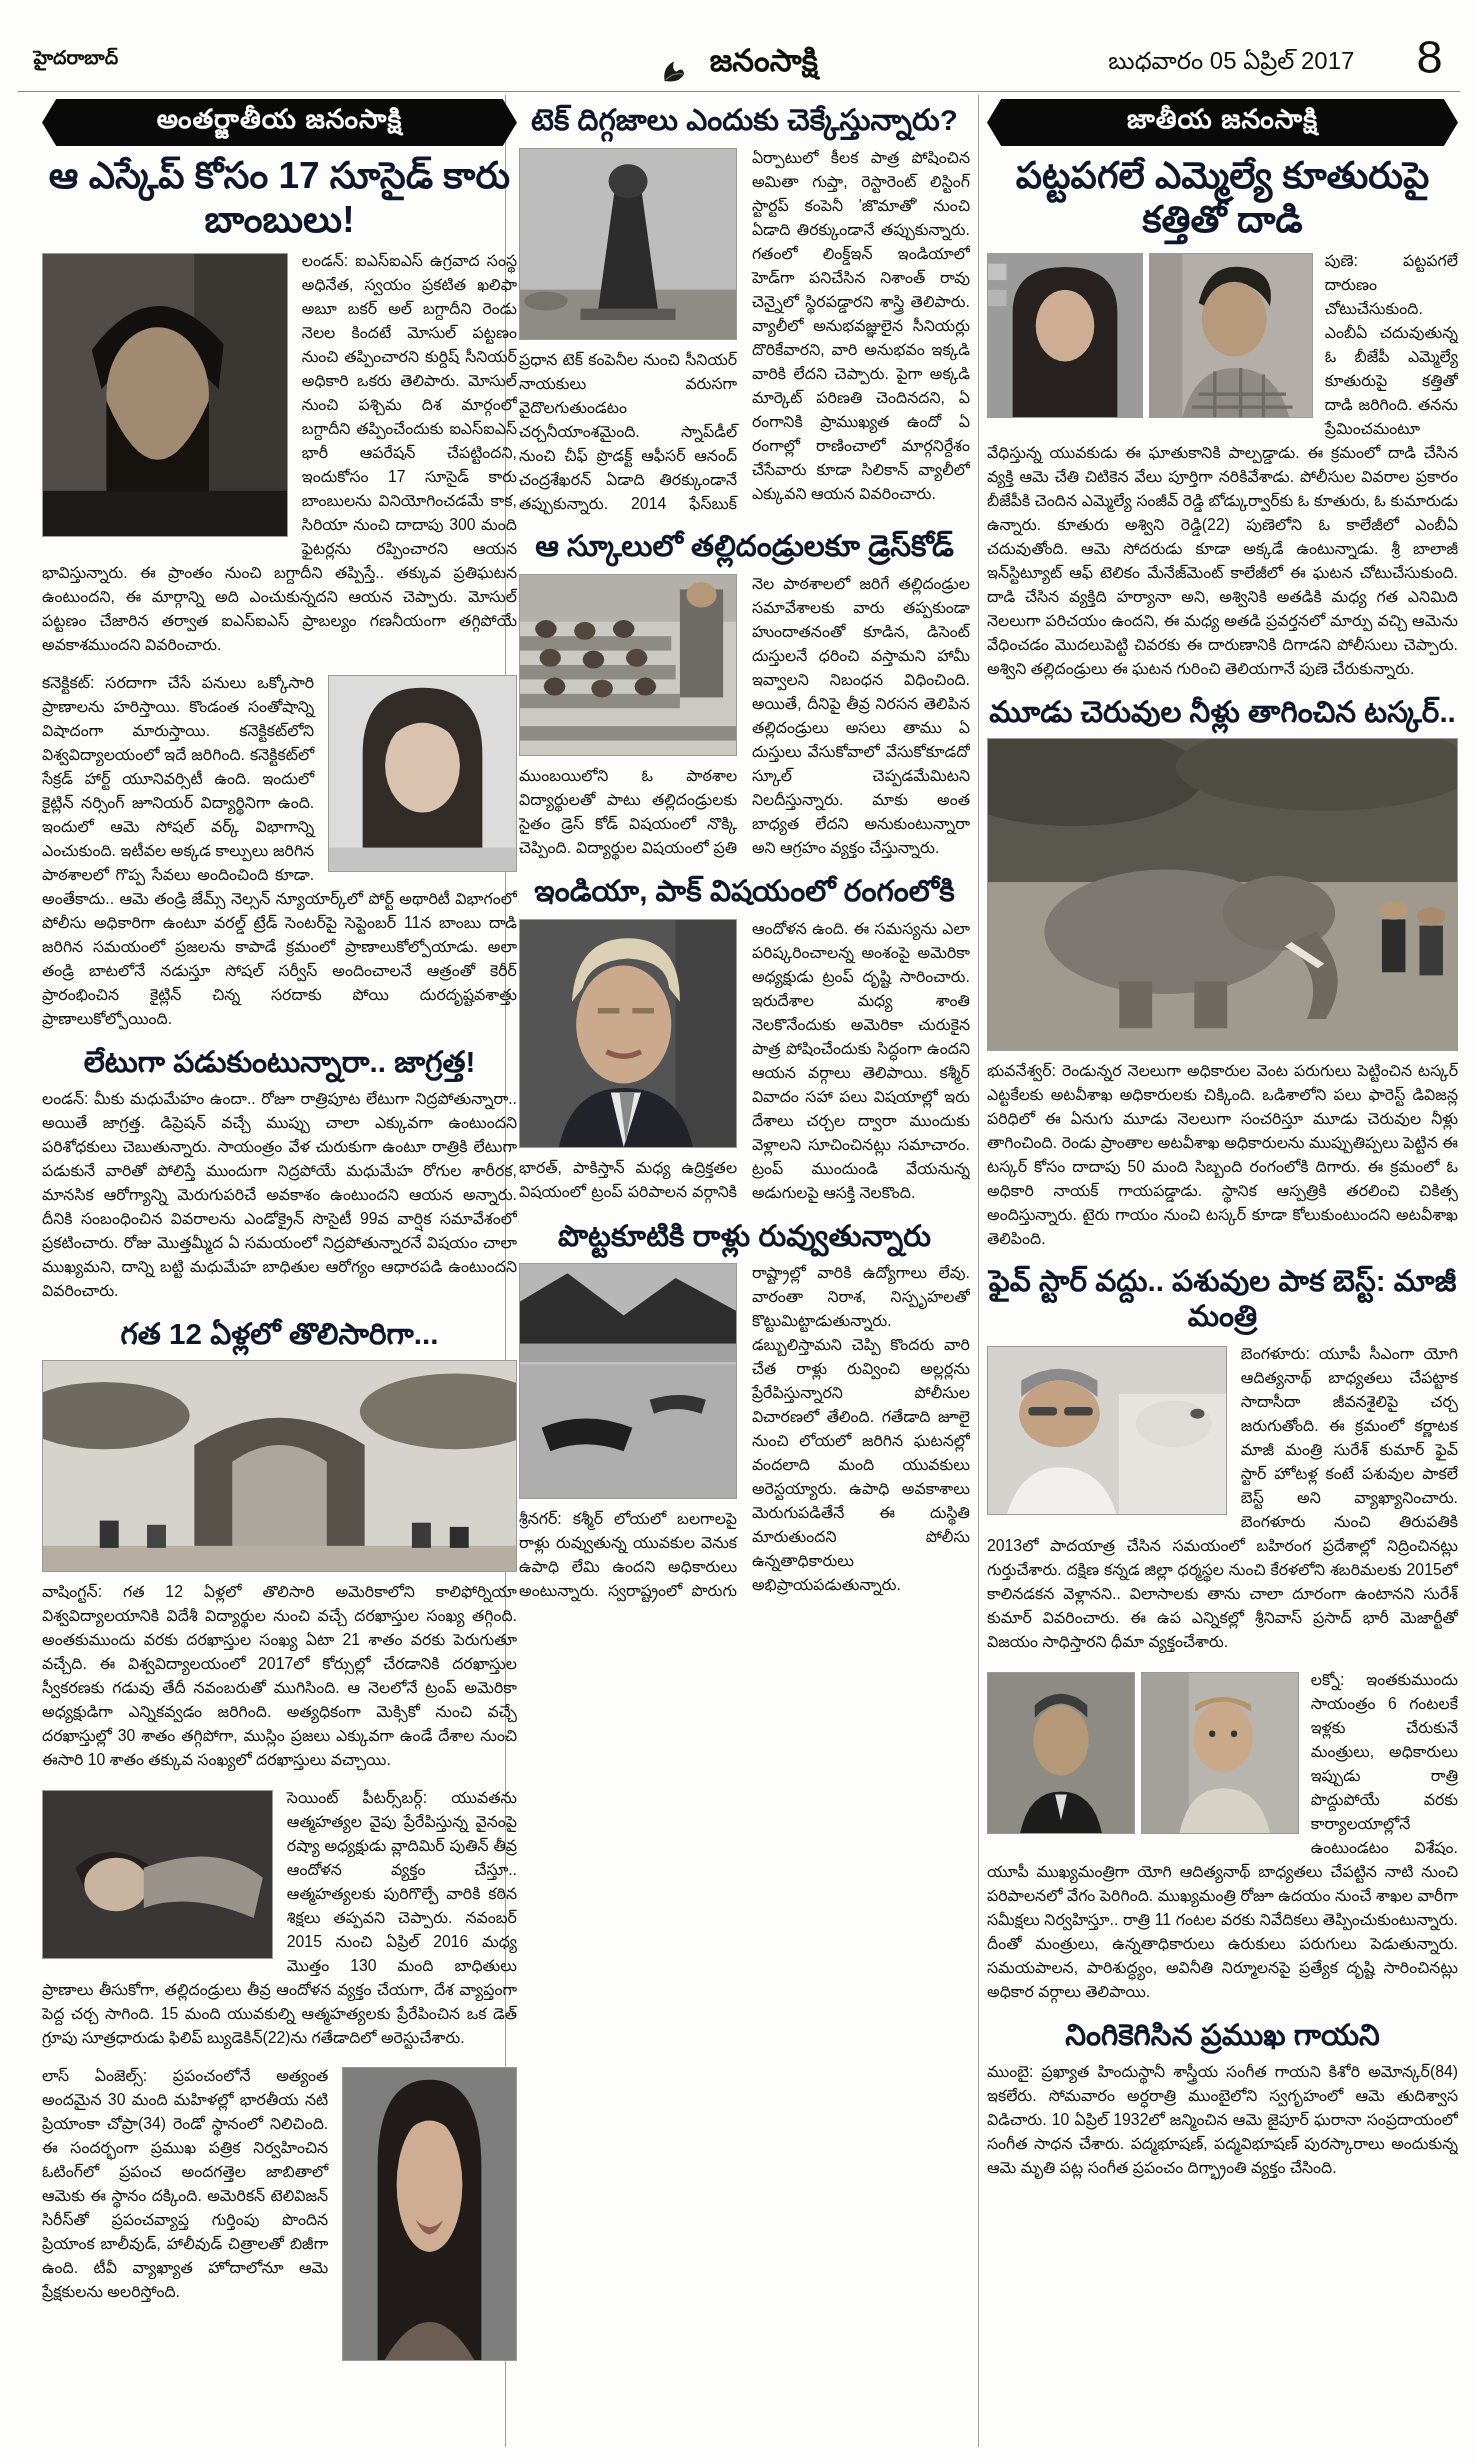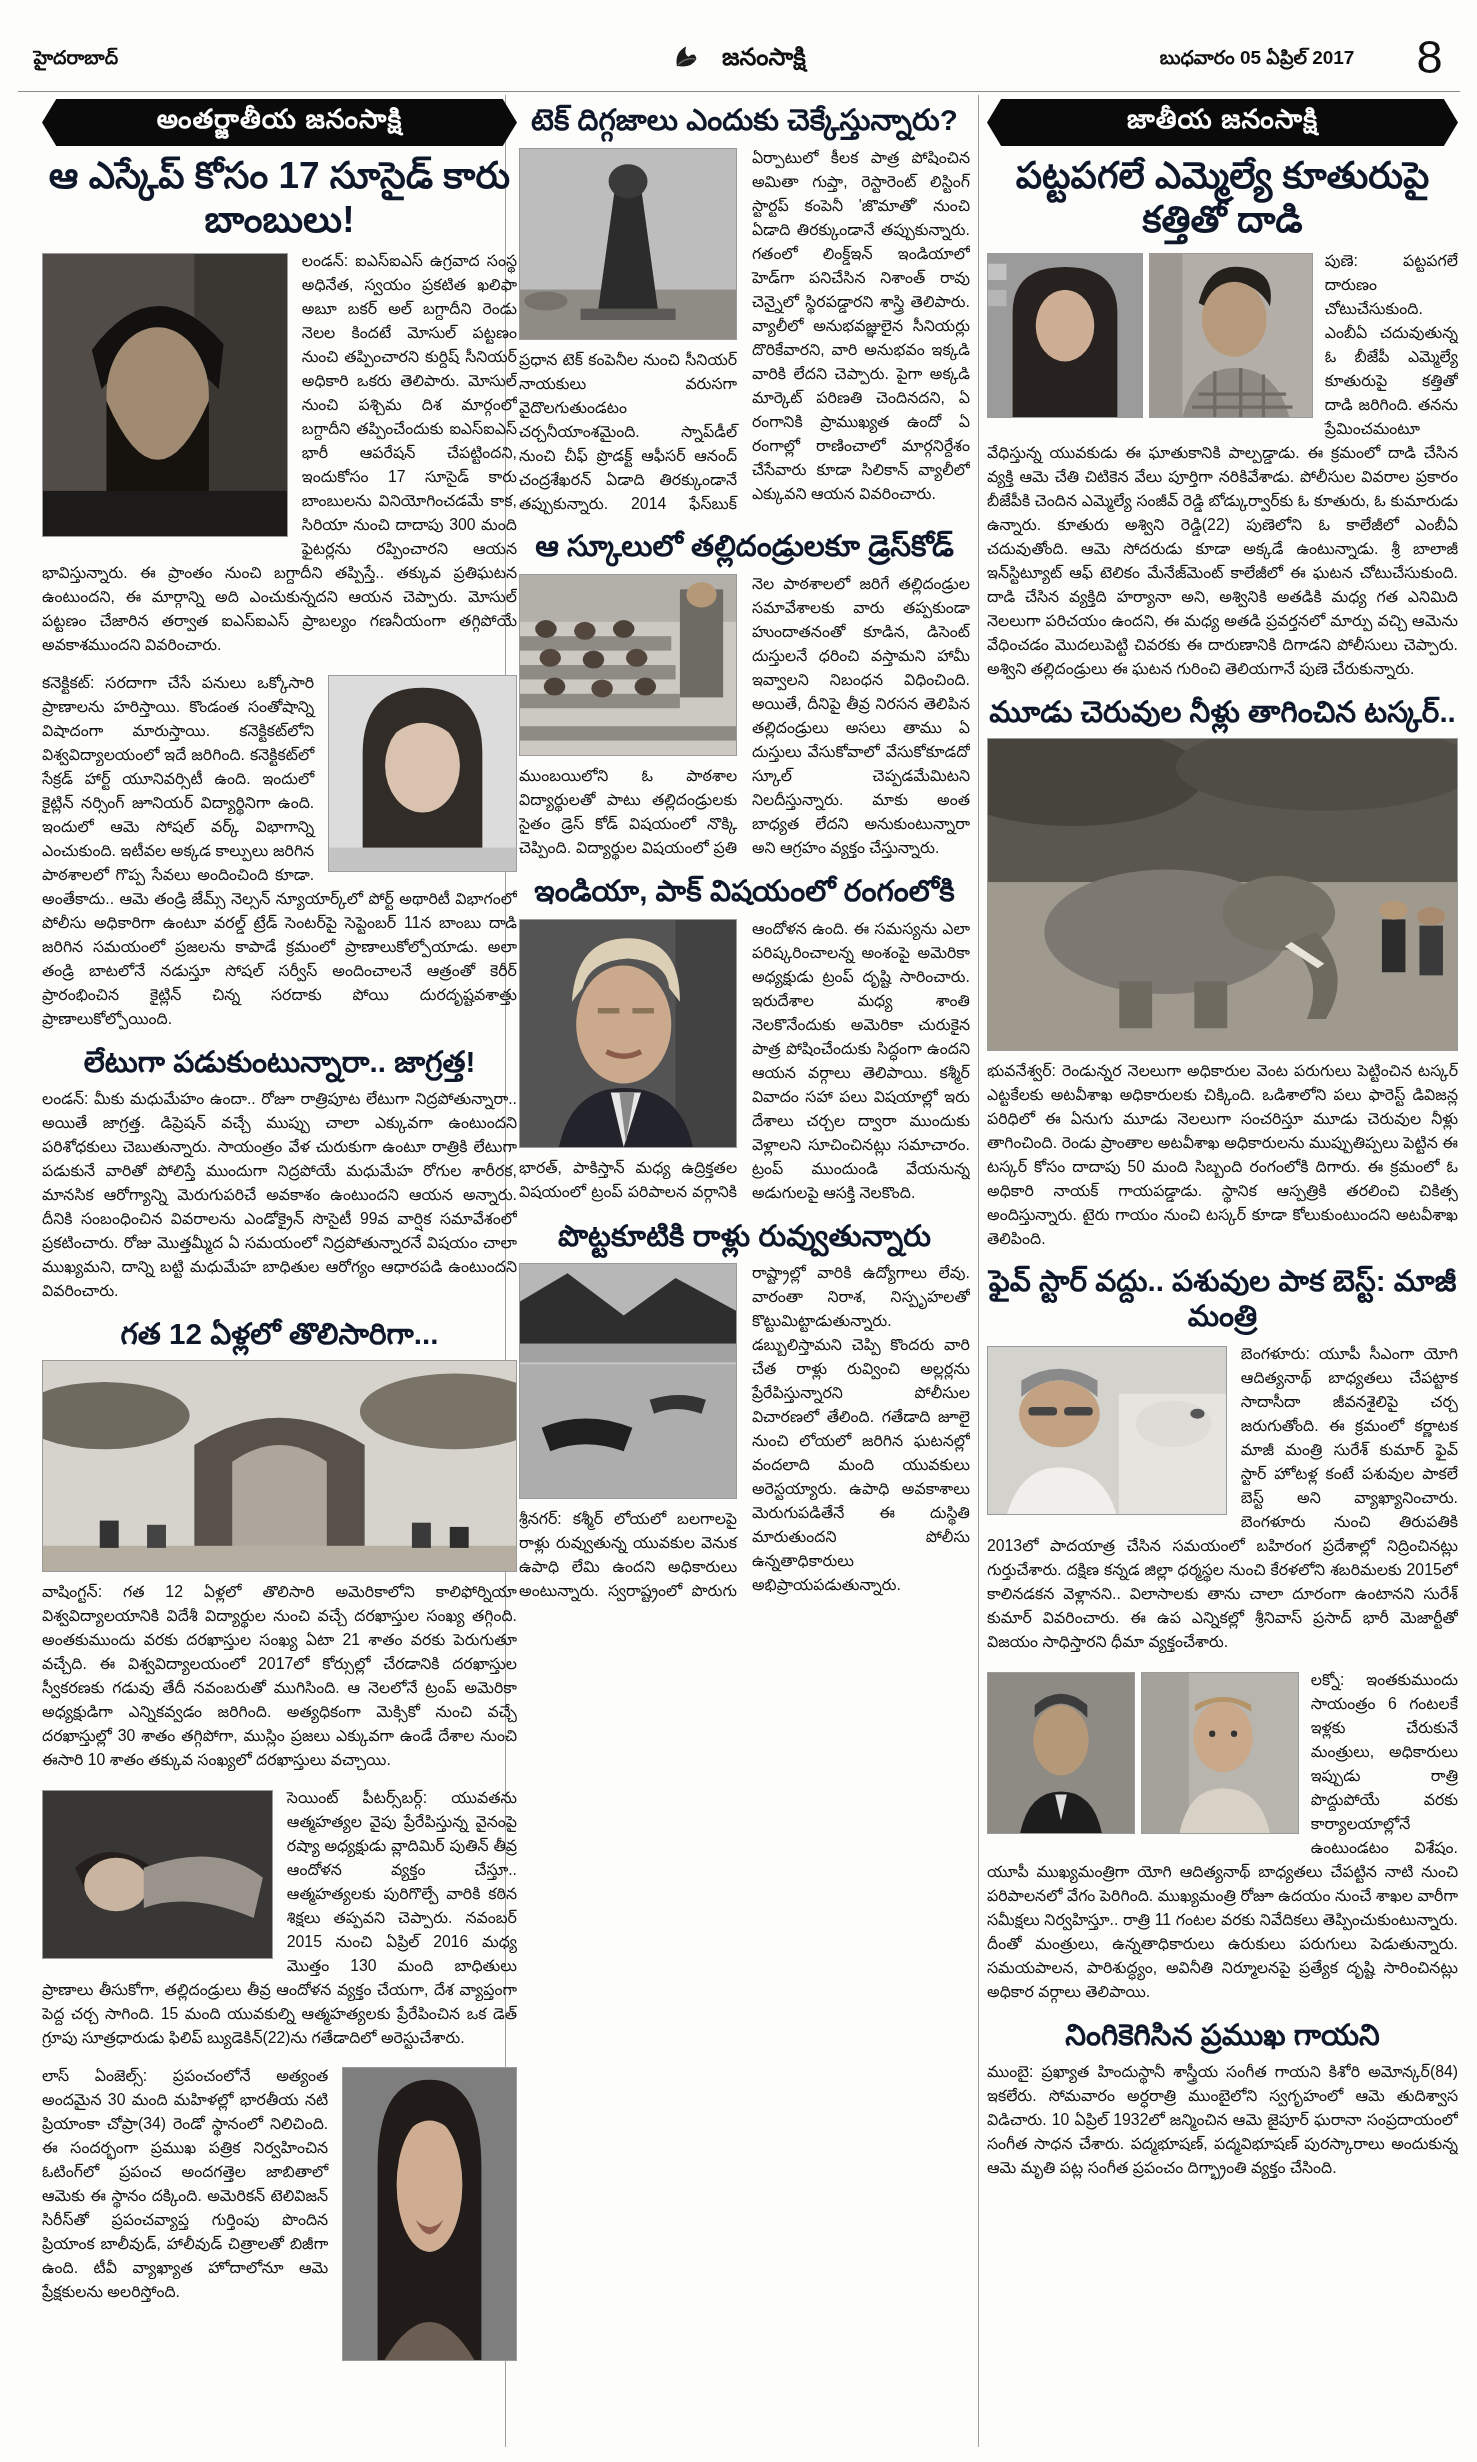--- a/index.html
+++ b/index.html
@@ -5,24 +5,24 @@
   * { margin:0; padding:0; box-sizing:border-box; }
   html,body { background:#e9e9e9; }
   .page { position:relative; width:1478px; height:2463px; margin:0 auto;
           background:#fdfdfb; color:#101010;
           font-family:"Liberation Sans","DejaVu Sans",sans-serif; overflow:hidden; }
 
   
   .header { position:absolute; top:33px; left:29.6px; right:29.6px; height:51px; }
   .loc { position:absolute; left:3.9px; top:13.8px; font-size:19px; font-weight:bold; }
   .masthead { position:absolute; left:50%; transform:translateX(-50%); top:9.9px;
-              font-size:24px; font-weight:bold; display:flex; align-items:flex-start; gap:22px; }
+              font-size:31px; font-weight:bold; display:flex; align-items:flex-end; gap:22px; }
   .logo-ic { width:27.6px; height:27.6px; display:inline-block; }
   .logo-ic svg { width:100%; height:100%; display:block; }
-  .date { position:absolute; right:94px; top:13.8px; font-size:19px; font-weight:bold; }
+  .date { position:absolute; right:94px; top:13.8px; font-size:24px; font-weight:normal; }
   .pagenum { position:absolute; right:5.9px; top:-3.9px; font-size:47px; font-weight:400; }
   .hrule { position:absolute; top:91px; left:17.7px; right:17.7px; border-top:1.5px solid #8a8a8a; }
   .vline { position:absolute; top:95px; bottom:15.8px; border-left:1px solid #9f9f9f; }
   .v1 { left:505px; } .v2 { left:978px; }
 
   
   .col { position:absolute; top:99px; height:2350px; overflow:hidden; }
   .col-left  { left:42px;   width:475px; }
   .col-mid   { left:519px;  width:451px; }
   .col-right { left:987px; width:471px; }

